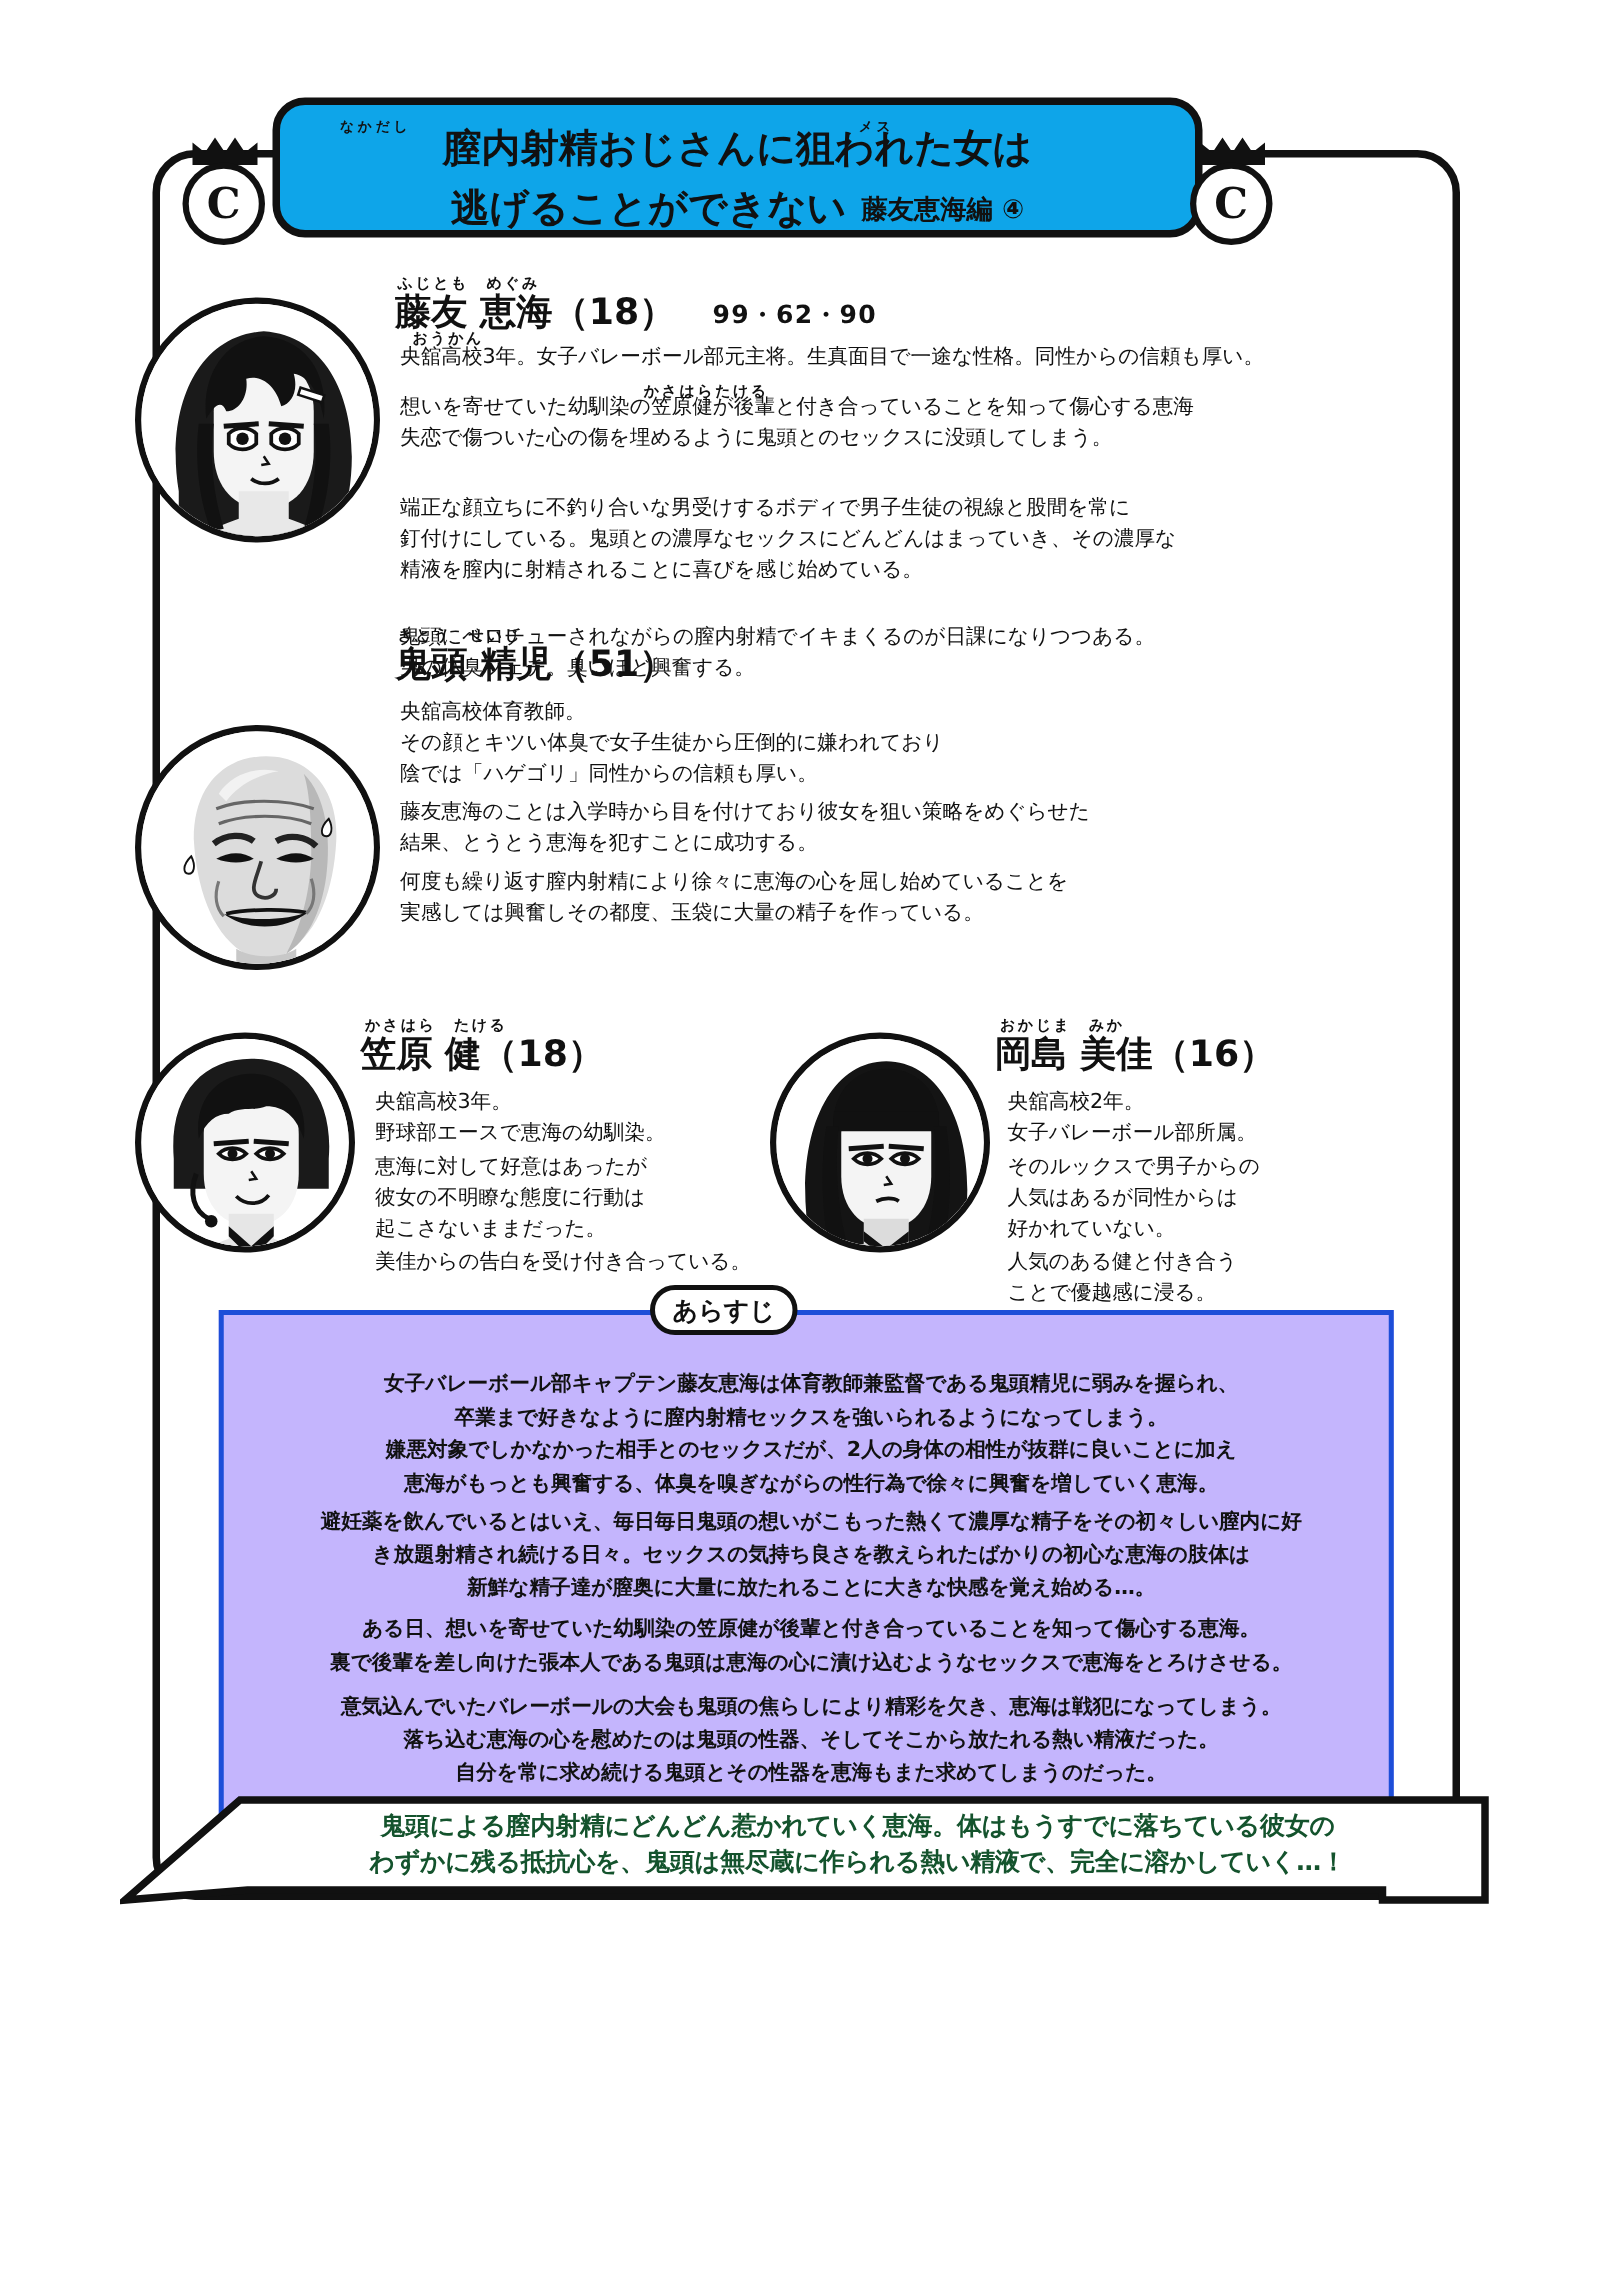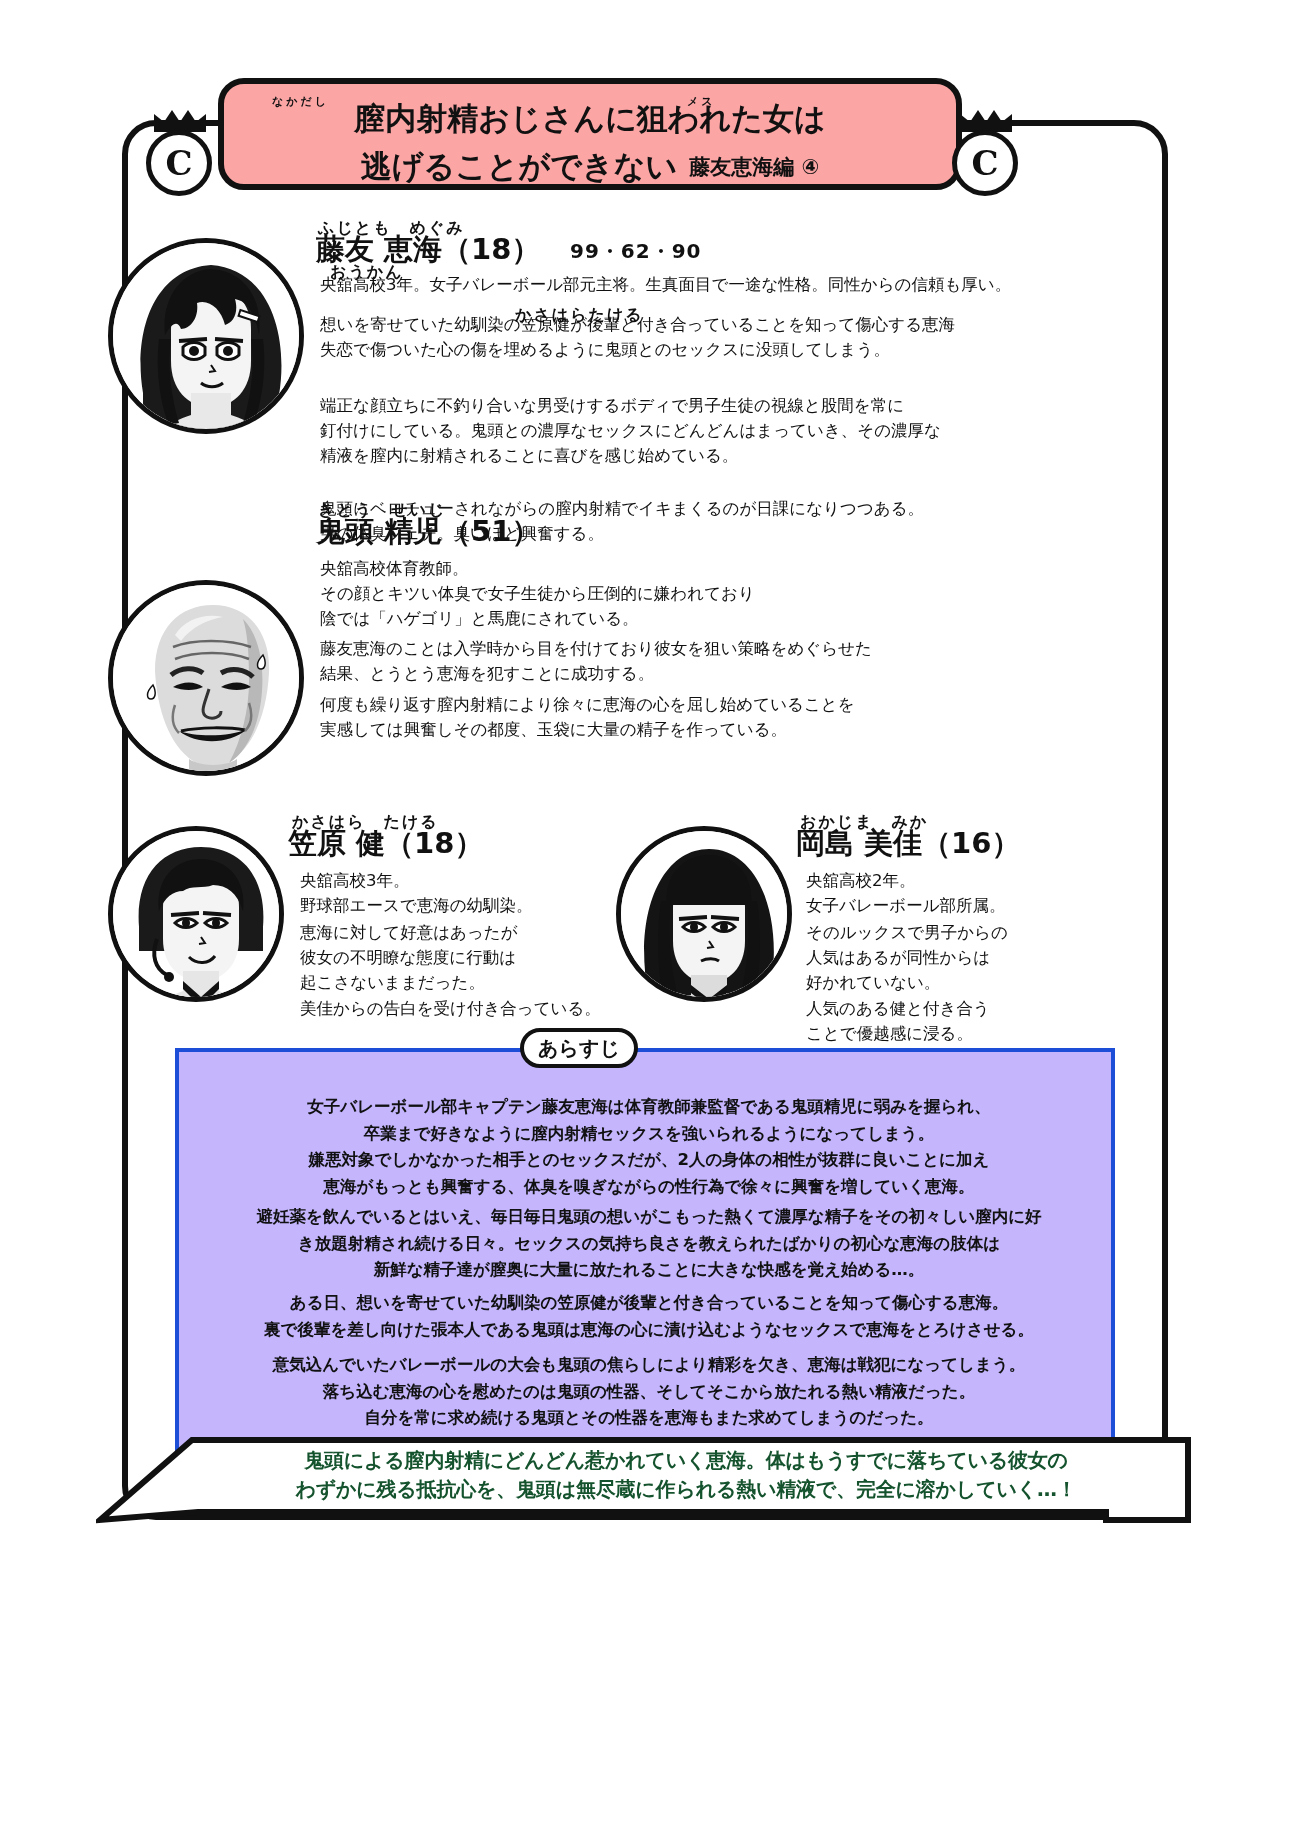--- a/index.html
+++ b/index.html
@@ -33,21 +33,21 @@
     background: #fff;
   }
 
   
   .title-banner {
     position: absolute;
     left: 218px;
     top: 78px;
     width: 744px;
     height: 112px;
-    background: #fca5a5;
+    background: #0ea5e9;
     border: 6px solid #111;
     border-radius: 26px;
     box-sizing: border-box;
     z-index: 6;
     text-align: center;
   }
   .title-line1 {
     font-size: 31px;
     font-weight: bold;
     letter-spacing: 0px;
@@ -122,21 +122,21 @@
     white-space: nowrap;
   }
   .char-measure {
     position: absolute;
     font-size: 20px;
     font-weight: bold;
     letter-spacing: 1px;
   }
   .ruby {
     position: absolute;
-    font-size: 16px;
+    font-size: 12px;
     font-weight: bold;
     letter-spacing: 2px;
     white-space: nowrap;
   }
   .para {
     position: absolute;
     font-size: 16.5px;
     line-height: 1.52;
     white-space: pre-line;
     font-weight: 400;
@@ -309,21 +309,21 @@
       <path d="M150 70 C154 78 152 84 148 84 C144 84 142 78 150 70 Z" fill="#fff" stroke="#111" stroke-width="1.5"></path>
       <path d="M40 100 C44 108 42 114 38 114 C34 114 32 108 40 100 Z" fill="#fff" stroke="#111" stroke-width="1.5"></path>
 
       <path d="M76 174 L76 196 L124 196 L124 174 C112 182 88 182 76 174 Z" fill="#c8c8c8"></path>
     </svg>
   </div>
   <div class="ruby" style="left:318px; top:500px;">きとう　せいじ</div>
   <div class="char-name" style="left:316px; top:512px;">鬼頭 精児（51）</div>
   <div class="para" style="left:320px; top:556px; width:800px;">央舘高校体育教師。
 その顔とキツい体臭で女子生徒から圧倒的に嫌われており
-陰では「ハゲゴリ」と馬鹿にされている。</div>
+陰では「ハゲゴリ」同性からの信頼も厚い。</div>
   <div class="para" style="left:320px; top:636px; width:800px;">藤友恵海のことは入学時から目を付けており彼女を狙い策略をめぐらせた
 結果、とうとう恵海を犯すことに成功する。</div>
   <div class="para" style="left:320px; top:692px; width:800px;">何度も繰り返す膣内射精により徐々に恵海の心を屈し始めていることを
 実感しては興奮しその都度、玉袋に大量の精子を作っている。</div>
 
   <div class="portrait" style="left:108px; top:826px; width:176px; height:176px;">
     <svg viewBox="0 0 176 176" width="176" height="176">
       <rect width="176" height="176" fill="#ffffff"></rect>
 
       <path d="M26 96 C22 46 48 16 88 16 C128 16 154 46 150 96 L150 120 L26 120 Z" fill="#1a1a1a"></path>

